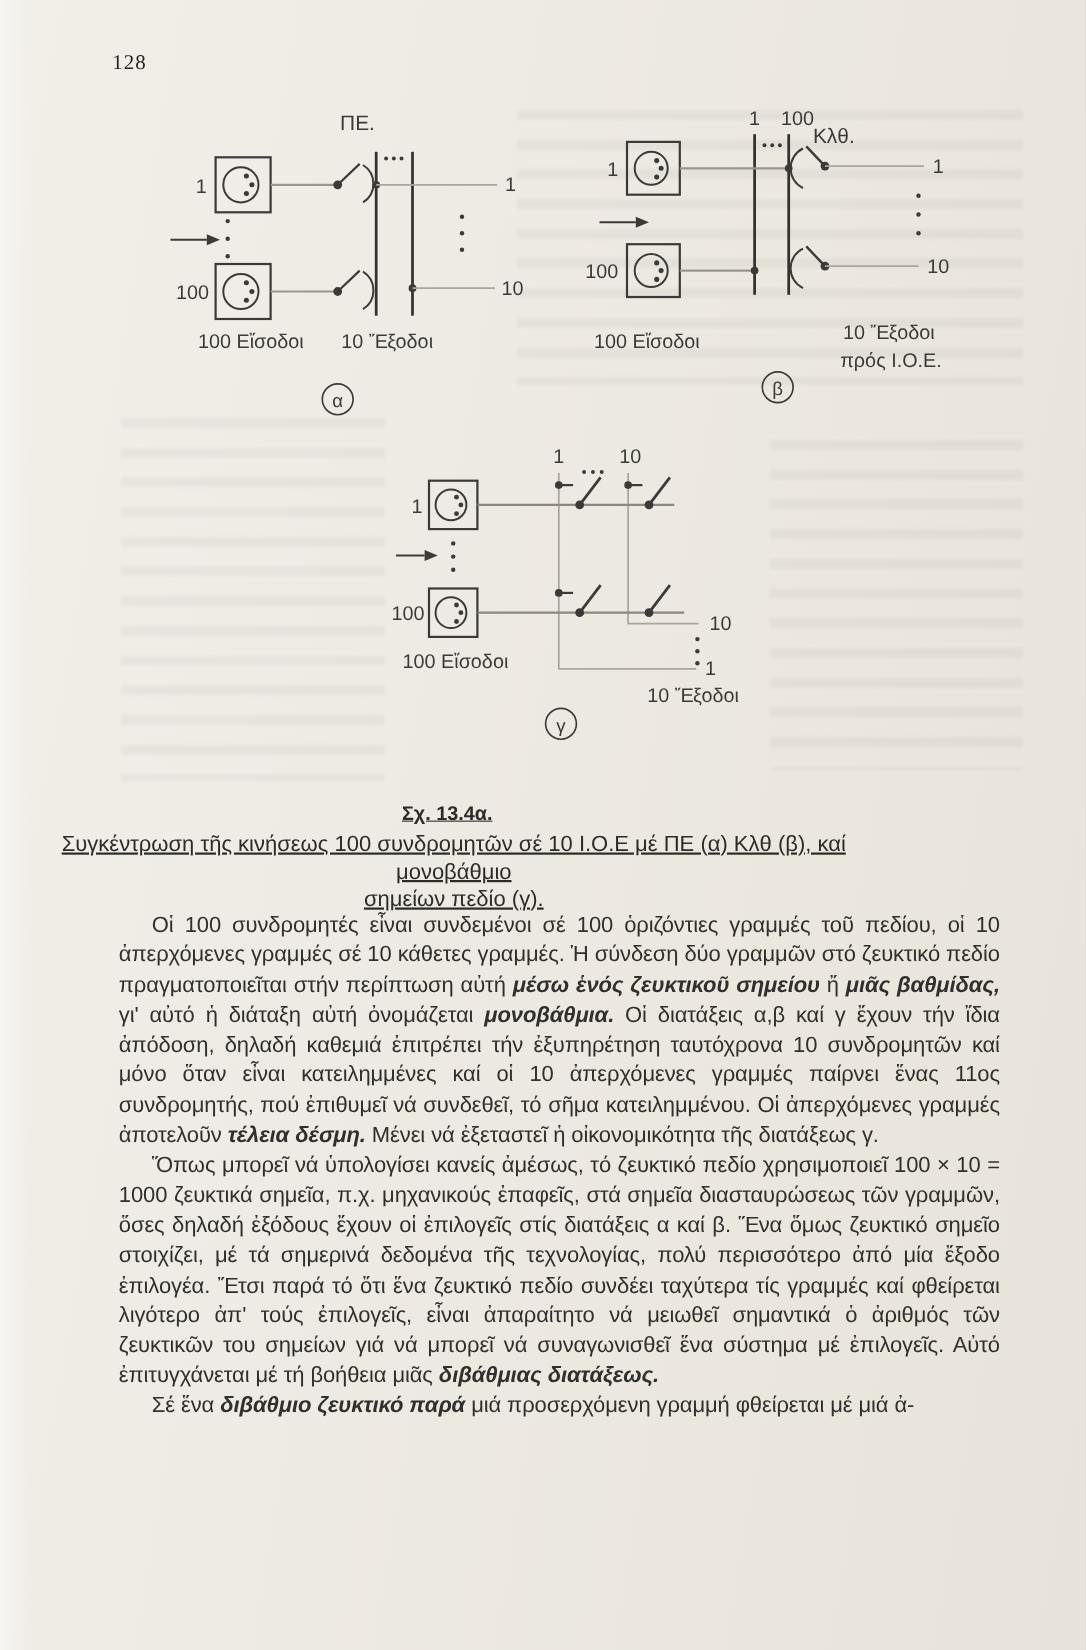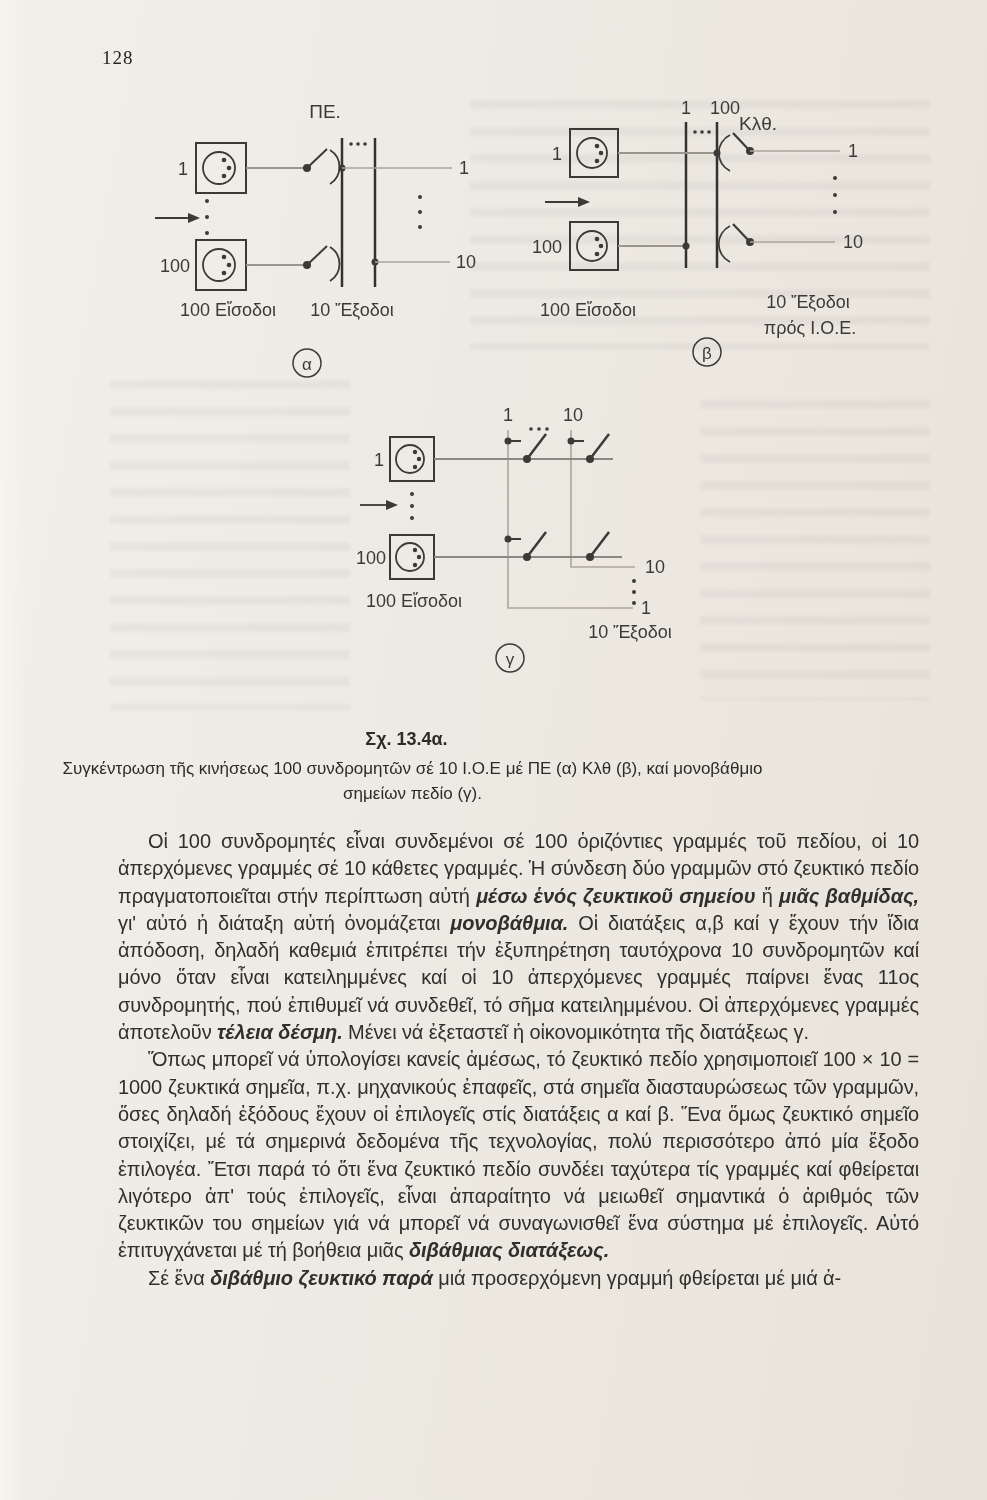--- a/index.html
+++ b/index.html
@@ -16,25 +16,25 @@
     position:absolute;opacity:0.055;filter:blur(1.6px);pointer-events:none;
     background:repeating-linear-gradient(180deg,#5a5a5a 0 9px,transparent 9px 27px);
   }
   .page-number{
     position:absolute;left:102px;top:47px;
     font-family:"Liberation Serif","DejaVu Serif",serif;
     font-size:19px;font-weight:normal;letter-spacing:1px;color:#262522;
   }
   svg.figure{position:absolute;left:0;top:0;}
   svg.figure text{font-family:"Liberation Sans","DejaVu Sans",sans-serif;fill:#3b3a37;}
-  .fig-caption{position:absolute;left:0;top:729px;width:813px;text-align:center;color:#2c2b28;}
+  .fig-caption{position:absolute;left:0;top:729px;width:813px;text-align:center;color:#2c2b28;text-decoration:underline;}
   .fig-caption .cap-title{font-size:18px;font-weight:bold;margin-bottom:6px;}
-  .fig-caption .cap-line{font-size:17px;line-height:25px;margin-left:12px;}
+  .fig-caption .cap-line{font-size:20px;line-height:25px;margin-left:12px;}
   .body-text{
-    position:absolute;left:118px;top:828px;width:801px;
+    position:absolute;left:108px;top:828px;width:801px;
     font-size:20px;line-height:27.3px;text-align:justify;color:#302f2c;
     letter-spacing:-0.1px;
   }
   .body-text p{margin:0;text-indent:30px;}
   .bi{font-weight:bold;font-style:italic;}
 </style>
 </head>
 <body>
 
 <div class="page">

